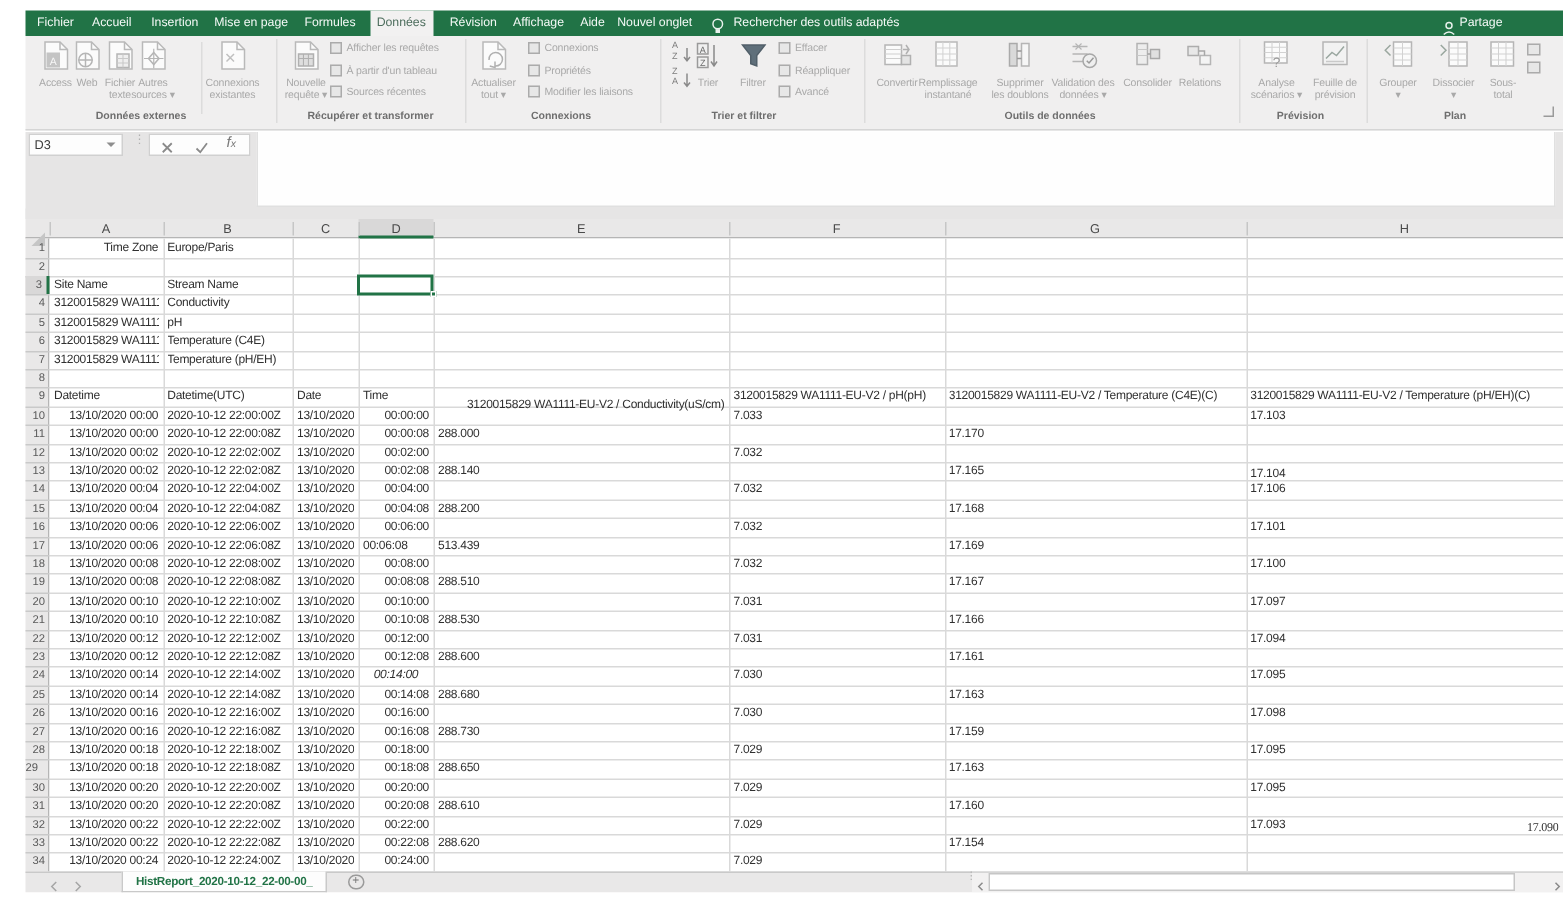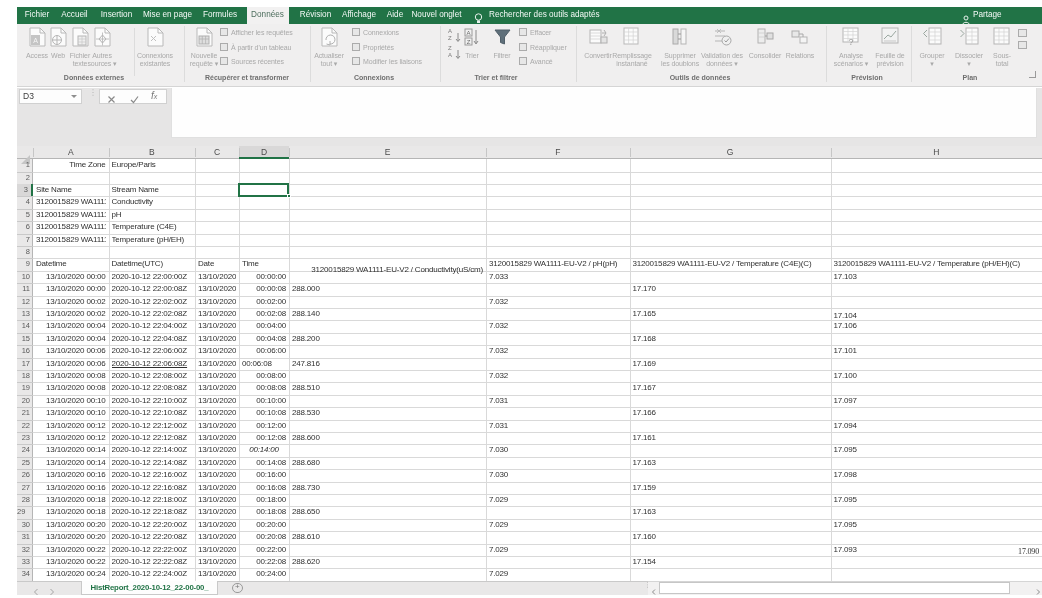--- a/index.html
+++ b/index.html
@@ -411,24 +411,24 @@
 <div class="ct" style="left:242px;width:44px;top:332.8px;text-align:right;">00:04:08</div>
 <div class="ct" style="left:292px;width:191px;top:332.8px;text-align:left;">288.200</div>
 <div class="ct" style="left:632.5px;width:195.0px;top:332.8px;text-align:left;">17.168</div>
 <div class="ct" style="left:36px;width:69.5px;top:345.2px;text-align:right;">13/10/2020 00:06</div>
 <div class="ct" style="left:111.5px;width:80.5px;top:345.2px;text-align:left;">2020-10-12 22:06:00Z</div>
 <div class="ct" style="left:198px;width:38px;top:345.2px;text-align:right;">13/10/2020</div>
 <div class="ct" style="left:242px;width:44px;top:345.2px;text-align:right;">00:06:00</div>
 <div class="ct" style="left:489px;width:137.5px;top:345.2px;text-align:left;">7.032</div>
 <div class="ct" style="left:833.5px;width:205.5px;top:345.2px;text-align:left;">17.101</div>
 <div class="ct" style="left:36px;width:69.5px;top:357.6px;text-align:right;">13/10/2020 00:06</div>
-<div class="ct" style="left:111.5px;width:80.5px;top:357.6px;text-align:left;text-decoration:underline;">2020-10-12 22:06:08Z</div>
+<div class="ct" style="left:111.5px;width:80.5px;top:357.6px;text-align:left;">2020-10-12 22:06:08Z</div>
 <div class="ct" style="left:198px;width:38px;top:357.6px;text-align:right;">13/10/2020</div>
 <div class="ct" style="left:242px;width:44px;top:357.6px;">00:06:08</div>
-<div class="ct" style="left:292px;width:191px;top:357.6px;text-align:left;">247.816</div>
+<div class="ct" style="left:292px;width:191px;top:357.6px;text-align:left;">513.439</div>
 <div class="ct" style="left:632.5px;width:195.0px;top:357.6px;text-align:left;">17.169</div>
 <div class="ct" style="left:36px;width:69.5px;top:370.0px;text-align:right;">13/10/2020 00:08</div>
 <div class="ct" style="left:111.5px;width:80.5px;top:370.0px;text-align:left;">2020-10-12 22:08:00Z</div>
 <div class="ct" style="left:198px;width:38px;top:370.0px;text-align:right;">13/10/2020</div>
 <div class="ct" style="left:242px;width:44px;top:370.0px;text-align:right;">00:08:00</div>
 <div class="ct" style="left:489px;width:137.5px;top:370.0px;text-align:left;">7.032</div>
 <div class="ct" style="left:833.5px;width:205.5px;top:370.0px;text-align:left;">17.100</div>
 <div class="ct" style="left:36px;width:69.5px;top:382.4px;text-align:right;">13/10/2020 00:08</div>
 <div class="ct" style="left:111.5px;width:80.5px;top:382.4px;text-align:left;">2020-10-12 22:08:08Z</div>
 <div class="ct" style="left:198px;width:38px;top:382.4px;text-align:right;">13/10/2020</div>

